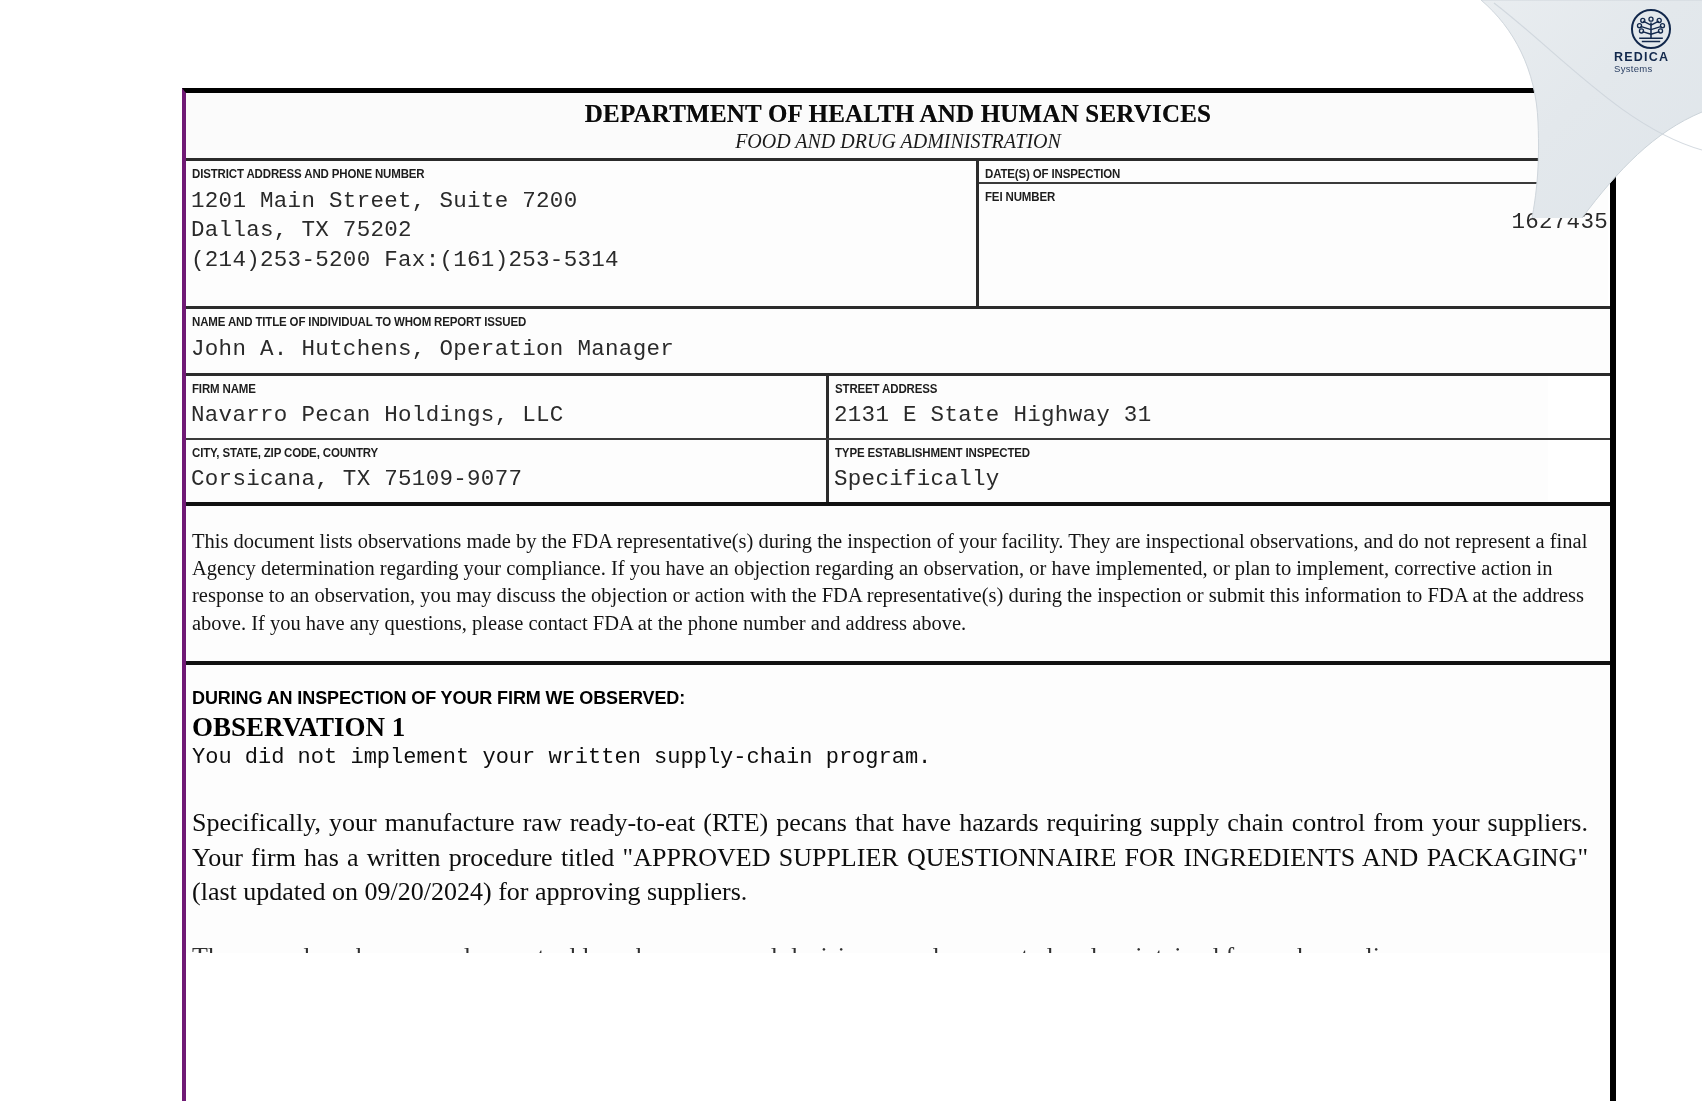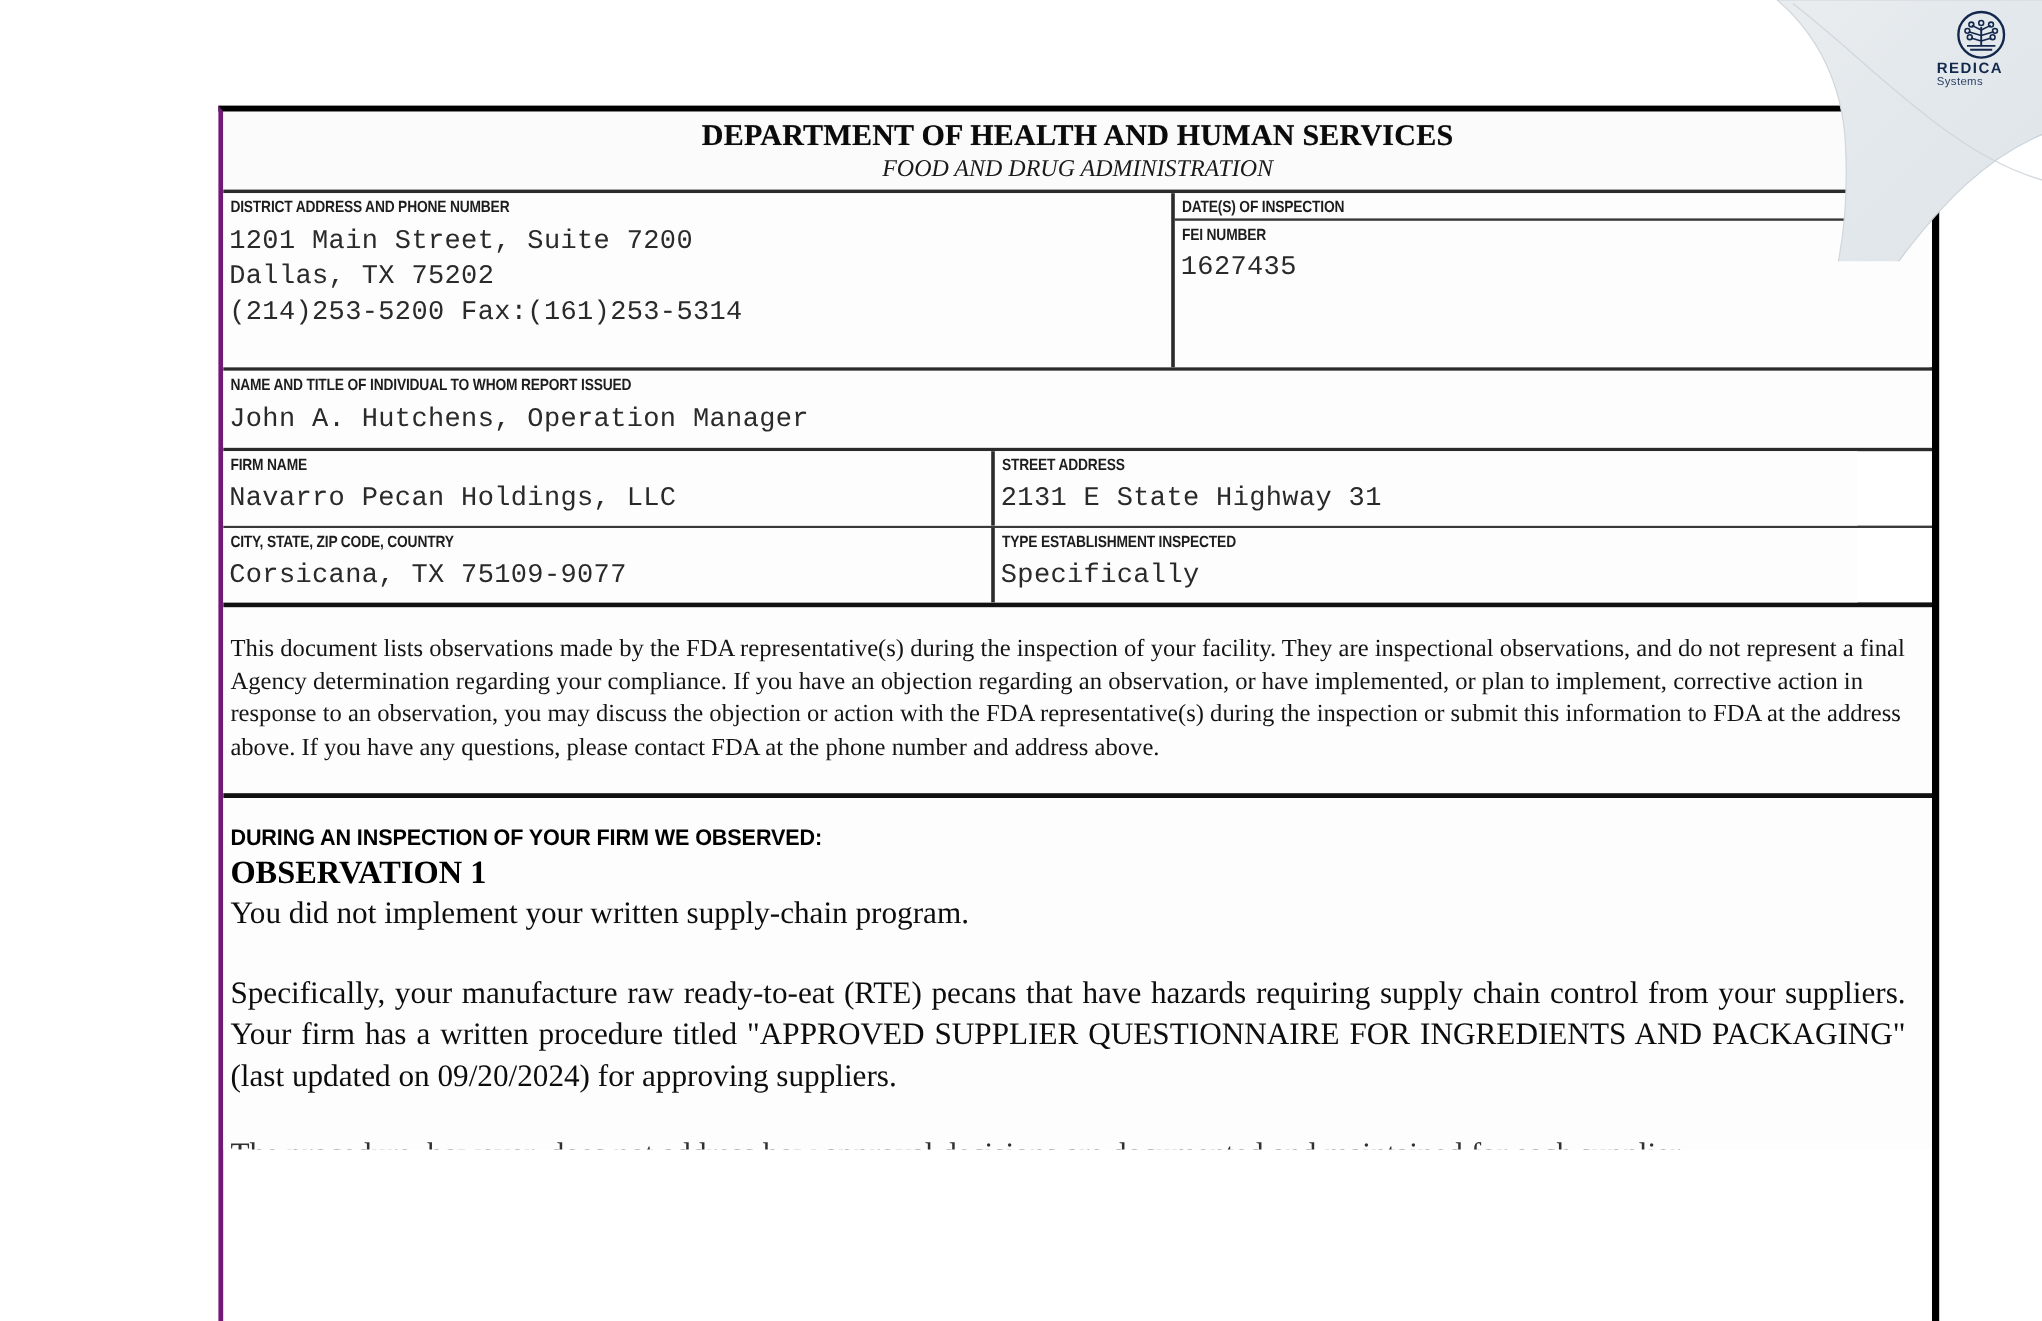--- a/index.html
+++ b/index.html
@@ -132,22 +132,22 @@
   }
   .obs-number {
     font-family: "Liberation Serif", serif;
     font-weight: bold;
     font-size: 27px;
     color: #000;
     line-height: 1.15;
     margin-bottom: 2px;
   }
   .obs-summary {
-    font-family: Liberation Serif, serif;
-    font-size: 26px;
+    font-family: Liberation Mono, monospace;
+    font-size: 22px;
     color: #0d0d0d;
     line-height: 1.22;
   }
   .obs-detail {
     font-family: "Liberation Serif", serif;
     font-size: 26px;
     color: #0d0d0d;
     line-height: 1.34;
     text-align: justify;
     margin-top: 34px;
@@ -217,21 +217,21 @@
     <div class="cell" id="block-addr-left">
       <span class="fld-label">DISTRICT ADDRESS AND PHONE NUMBER</span>
       <div class="fld-value" style="padding-top:7px;padding-bottom:30px;">1201 Main Street, Suite 7200
 Dallas, TX 75202
 (214)253-5200 Fax:(161)253-5314</div>
     </div>
     <div class="cell vdiv" id="block-addr-right">
       <span class="fld-label">DATE(S) OF INSPECTION</span>
       <div class="rule-thin" style="margin-top:2px;padding-top:4px;">
         <span class="fld-label">FEI NUMBER</span>
-        <div class="fld-value" style="padding-top:6px;">1627435</div>
+        <div class="fld-value" style="padding-top:6px;text-align:right;">1627435</div>
       </div>
     </div>
   </div>
 
   <div class="row rule-med">
     <div class="cell" style="width:100%;">
       <span class="fld-label">NAME AND TITLE OF INDIVIDUAL TO WHOM REPORT ISSUED</span>
       <div class="fld-value" style="padding-top:8px;padding-bottom:8px;">John A. Hutchens, Operation Manager</div>
     </div>
   </div>

